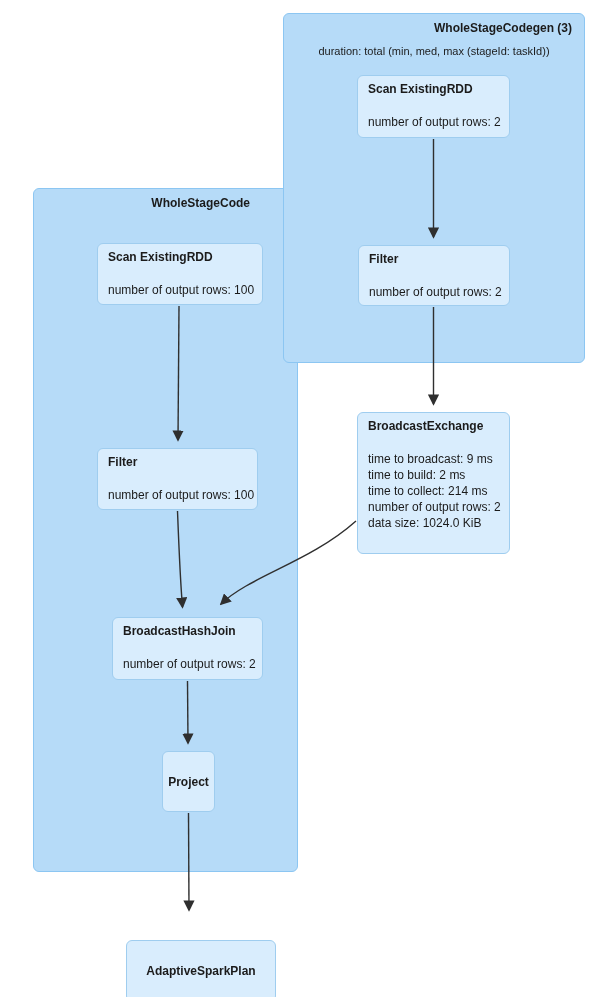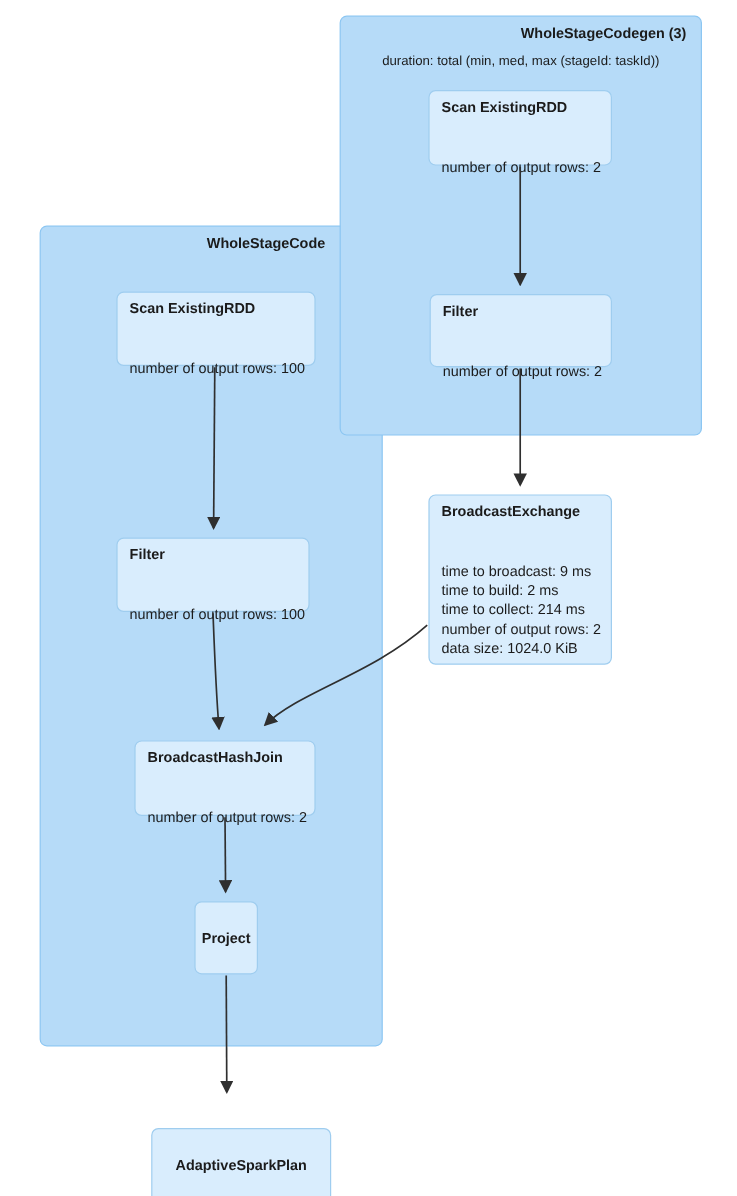--- a/index.html
+++ b/index.html
@@ -21,21 +21,21 @@
     overflow: hidden;
   }
   .cluster {
     position: absolute;
     background: var(--cluster-fill);
     border: 1px solid var(--cluster-border);
     border-radius: 6px;
     box-sizing: border-box;
   }
   #cluster-wsc1 { left: 283px; top: 13px;  width: 302px; height: 350px; z-index: 2; }
-  #cluster-wsc2 { left: 33px;  top: 188px; width: 286px; height: 684px; z-index: 1; }
+  #cluster-wsc2 { left: 33px;  top: 188px; width: 265px; height: 684px; z-index: 1; }
   .cluster-title {
     position: absolute;
     font-weight: bold;
     font-size: 12px;
     line-height: 14px;
     white-space: nowrap;
   }
   #cluster-wsc1 .cluster-title { top: 7px; right: 12px; }
   #cluster-wsc2 .cluster-title { top: 7px; right: 47px; }
   .cluster-duration {
@@ -52,21 +52,21 @@
     border: 1px solid var(--node-border);
     border-radius: 6px;
     box-sizing: border-box;
     padding: 5px 10px;
     font-size: 12px;
     line-height: 16px;
     z-index: 5;
     white-space: nowrap;
   }
   .node-label { font-weight: bold; }
-  .node-metrics { margin-top: 34px; }
+  .node-metrics { margin-top: 17px; }
   .node.centered {
     display: flex;
     align-items: center;
     justify-content: center;
     padding: 0;
   }
   #node-scan1    { left: 357px; top: 75px;  width: 153px; height: 63px; }
   #node-filter1  { left: 358px; top: 245px; width: 152px; height: 61px; }
   #node-scan2    { left: 97px;  top: 243px; width: 166px; height: 62px; }
   #node-filter2  { left: 97px;  top: 448px; width: 161px; height: 62px; }

